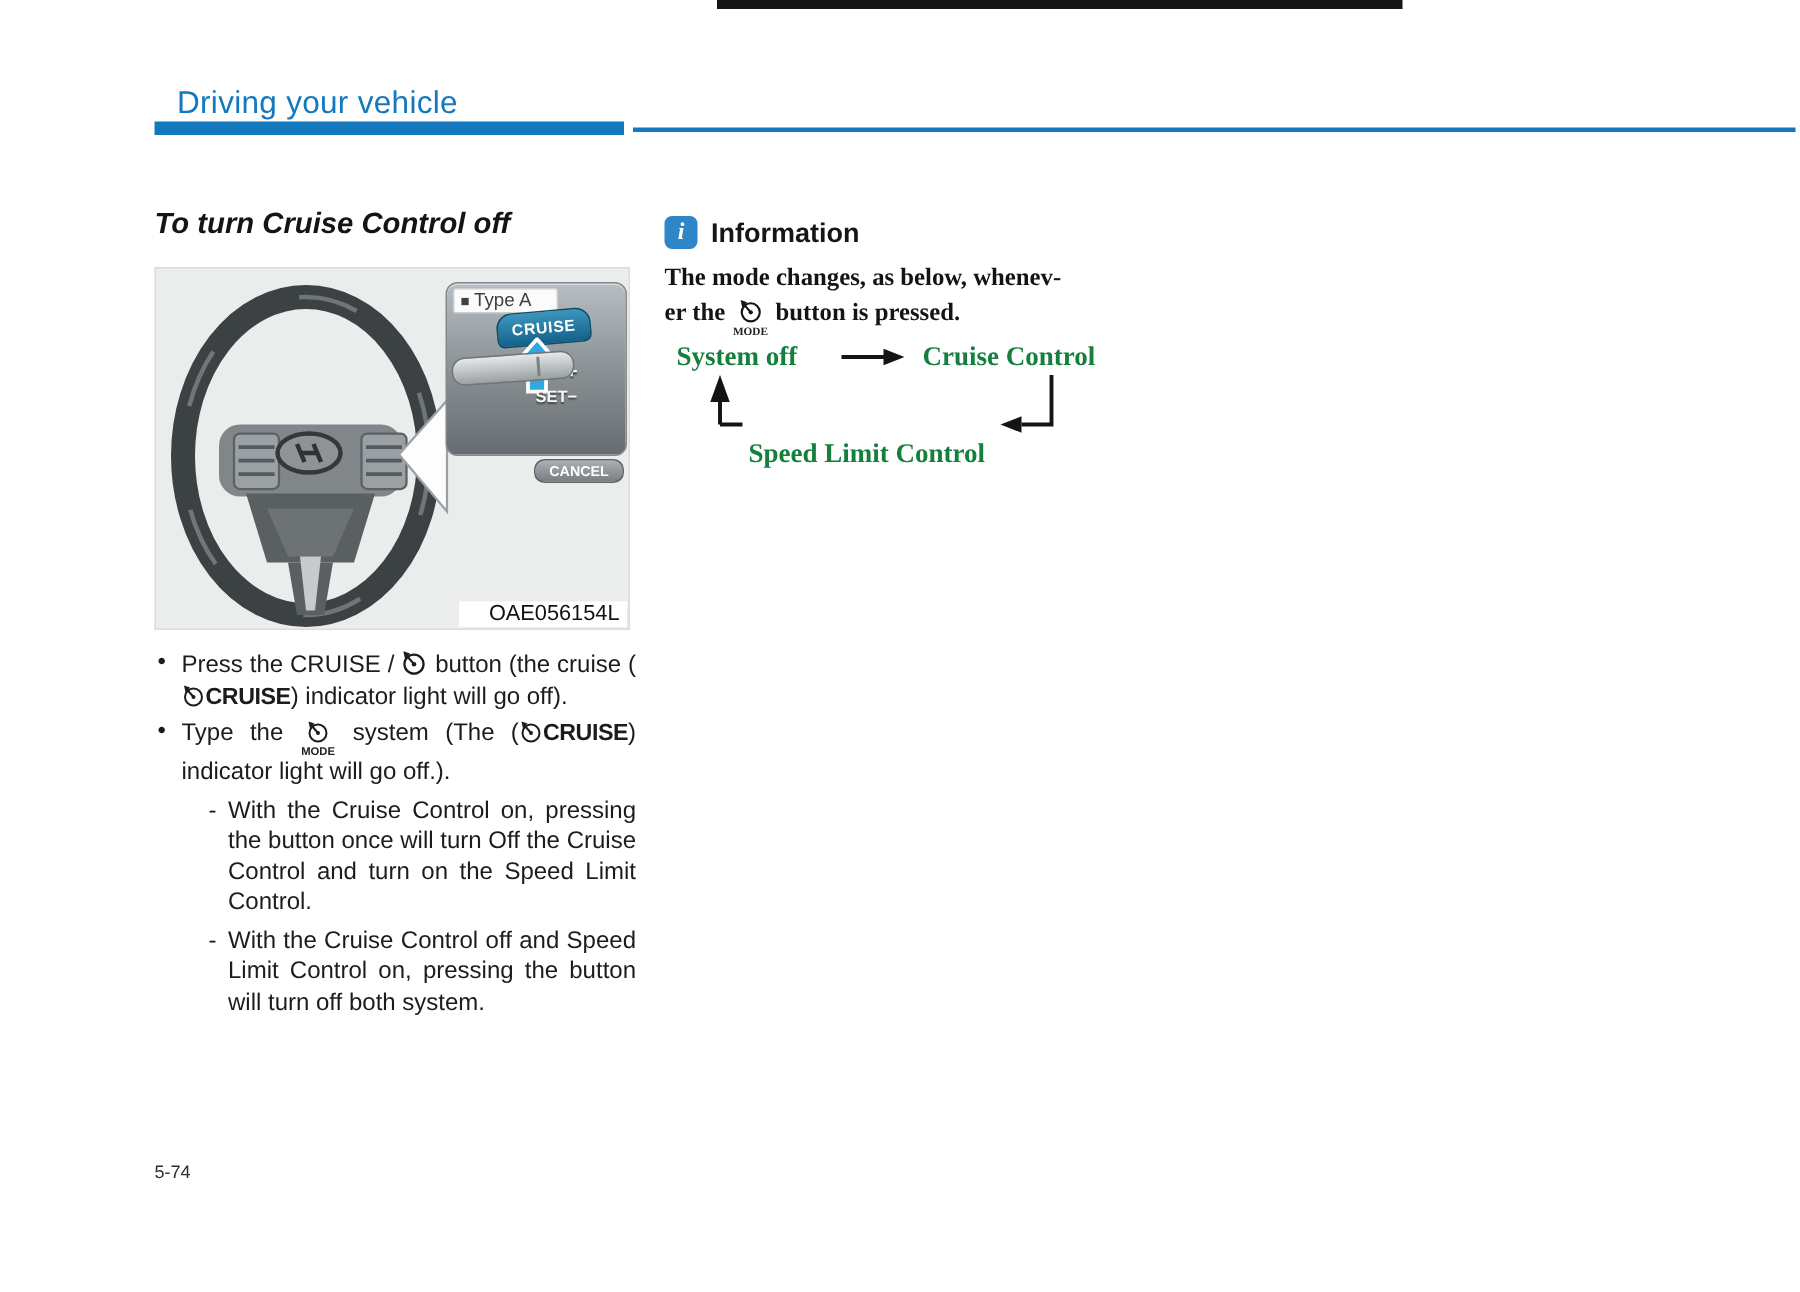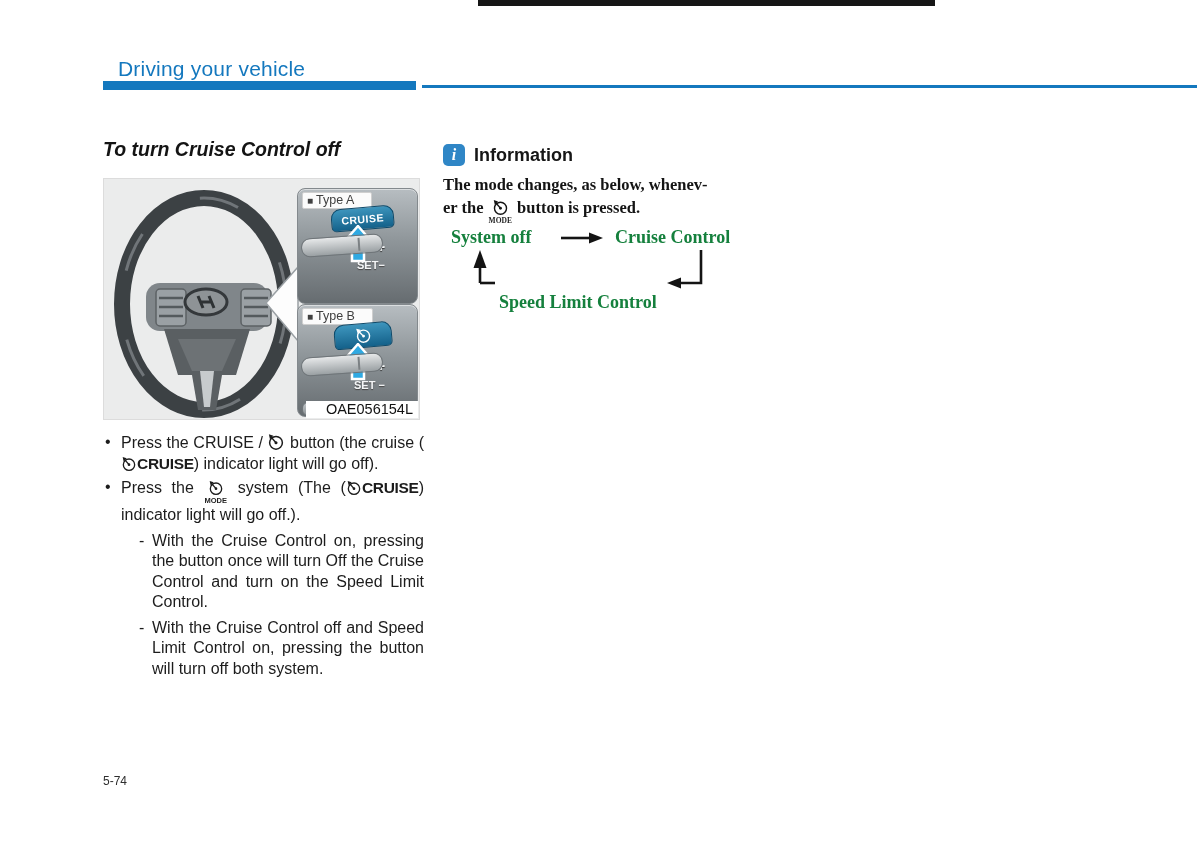--- a/index.html
+++ b/index.html
@@ -119,40 +119,20 @@
     <div class="blue-btn cruise-btn">CRUISE</div>
     <svg class="abs" style="left:44px;top:36px;" width="32" height="38" viewBox="0 0 32 38">
       <polygon points="16,1 30,17 22,17 22,36 10,36 10,17 2,17" fill="#2fa9e2" stroke="#ffffff" stroke-width="2.5"></polygon>
     </svg>
     <div class="plus" style="left:79px;top:50px;">+</div>
     <div class="stalk" style="top:47px;"></div>
     <div class="set-label" style="left:59px;top:70px;">SET−</div>
     <div class="cancel-btn">CANCEL</div>
   </div>
 
-  <div class="inset inset-b">
-    <div class="chip">
-      <span class="sq">■</span><span>Type B</span>
-    </div>
-    <div class="blue-btn icon-btn">
-      <svg width="17" height="17" viewBox="0 0 24 24">
-        <circle cx="12" cy="13" r="8.5" fill="none" stroke="#ffffff" stroke-width="2"></circle>
-        <line x1="12" y1="13" x2="5.5" y2="5.5" stroke="#ffffff" stroke-width="2"></line>
-        <polygon points="2.5,1.5 8.5,3.5 4,8.5" fill="#ffffff"></polygon>
-        <circle cx="12" cy="13" r="2" fill="#ffffff"></circle>
-      </svg>
-    </div>
-    <svg class="abs" style="left:44px;top:38px;" width="32" height="38" viewBox="0 0 32 38">
-      <polygon points="16,1 30,17 22,17 22,36 10,36 10,17 2,17" fill="#2fa9e2" stroke="#ffffff" stroke-width="2.5"></polygon>
-    </svg>
-    <div class="plus" style="left:79px;top:53px;">+</div>
-    <div class="stalk" style="top:50px;"></div>
-    <div class="set-label" style="left:56px;top:74px;">SET −</div>
-    <div class="part-btn"></div>
-  </div>
 
   <div class="fig-caption">OAE056154L</div>
 </div>
 
 <div class="abs bullets">
 
   <div class="bullet">
     <span class="bmark">•</span>
     <span>Press the CRUISE /</span>
     <svg class="speedo" width="18" height="18" viewBox="0 0 24 24">
@@ -164,21 +144,21 @@
     <span>button (the cruise (</span><svg class="speedo" width="16" height="16" viewBox="0 0 24 24">
       <circle cx="12" cy="13" r="8.5" fill="none" stroke="#1c1c1c" stroke-width="2"></circle>
       <line x1="12" y1="13" x2="5.5" y2="5.5" stroke="#1c1c1c" stroke-width="2"></line>
       <polygon points="2.5,1.5 8.5,3.5 4,8.5" fill="#1c1c1c"></polygon>
       <circle cx="12" cy="13" r="2" fill="#1c1c1c"></circle>
     </svg><span class="inline-cruise">CRUISE</span><span>) indicator light will go off).</span>
   </div>
 
   <div class="bullet">
     <span class="bmark">•</span>
-    <span>Press the</span>
+    <span>Type the</span>
     <span class="mode-stack"><svg width="16" height="16" viewBox="0 0 24 24">
         <circle cx="12" cy="13" r="8.5" fill="none" stroke="#1c1c1c" stroke-width="2"></circle>
         <line x1="12" y1="13" x2="5.5" y2="5.5" stroke="#1c1c1c" stroke-width="2"></line>
         <polygon points="2.5,1.5 8.5,3.5 4,8.5" fill="#1c1c1c"></polygon>
         <circle cx="12" cy="13" r="2" fill="#1c1c1c"></circle>
       </svg><span class="mlabel">MODE</span></span>
     <span>system (The (</span><svg class="speedo" width="16" height="16" viewBox="0 0 24 24">
       <circle cx="12" cy="13" r="8.5" fill="none" stroke="#1c1c1c" stroke-width="2"></circle>
       <line x1="12" y1="13" x2="5.5" y2="5.5" stroke="#1c1c1c" stroke-width="2"></line>
       <polygon points="2.5,1.5 8.5,3.5 4,8.5" fill="#1c1c1c"></polygon>

